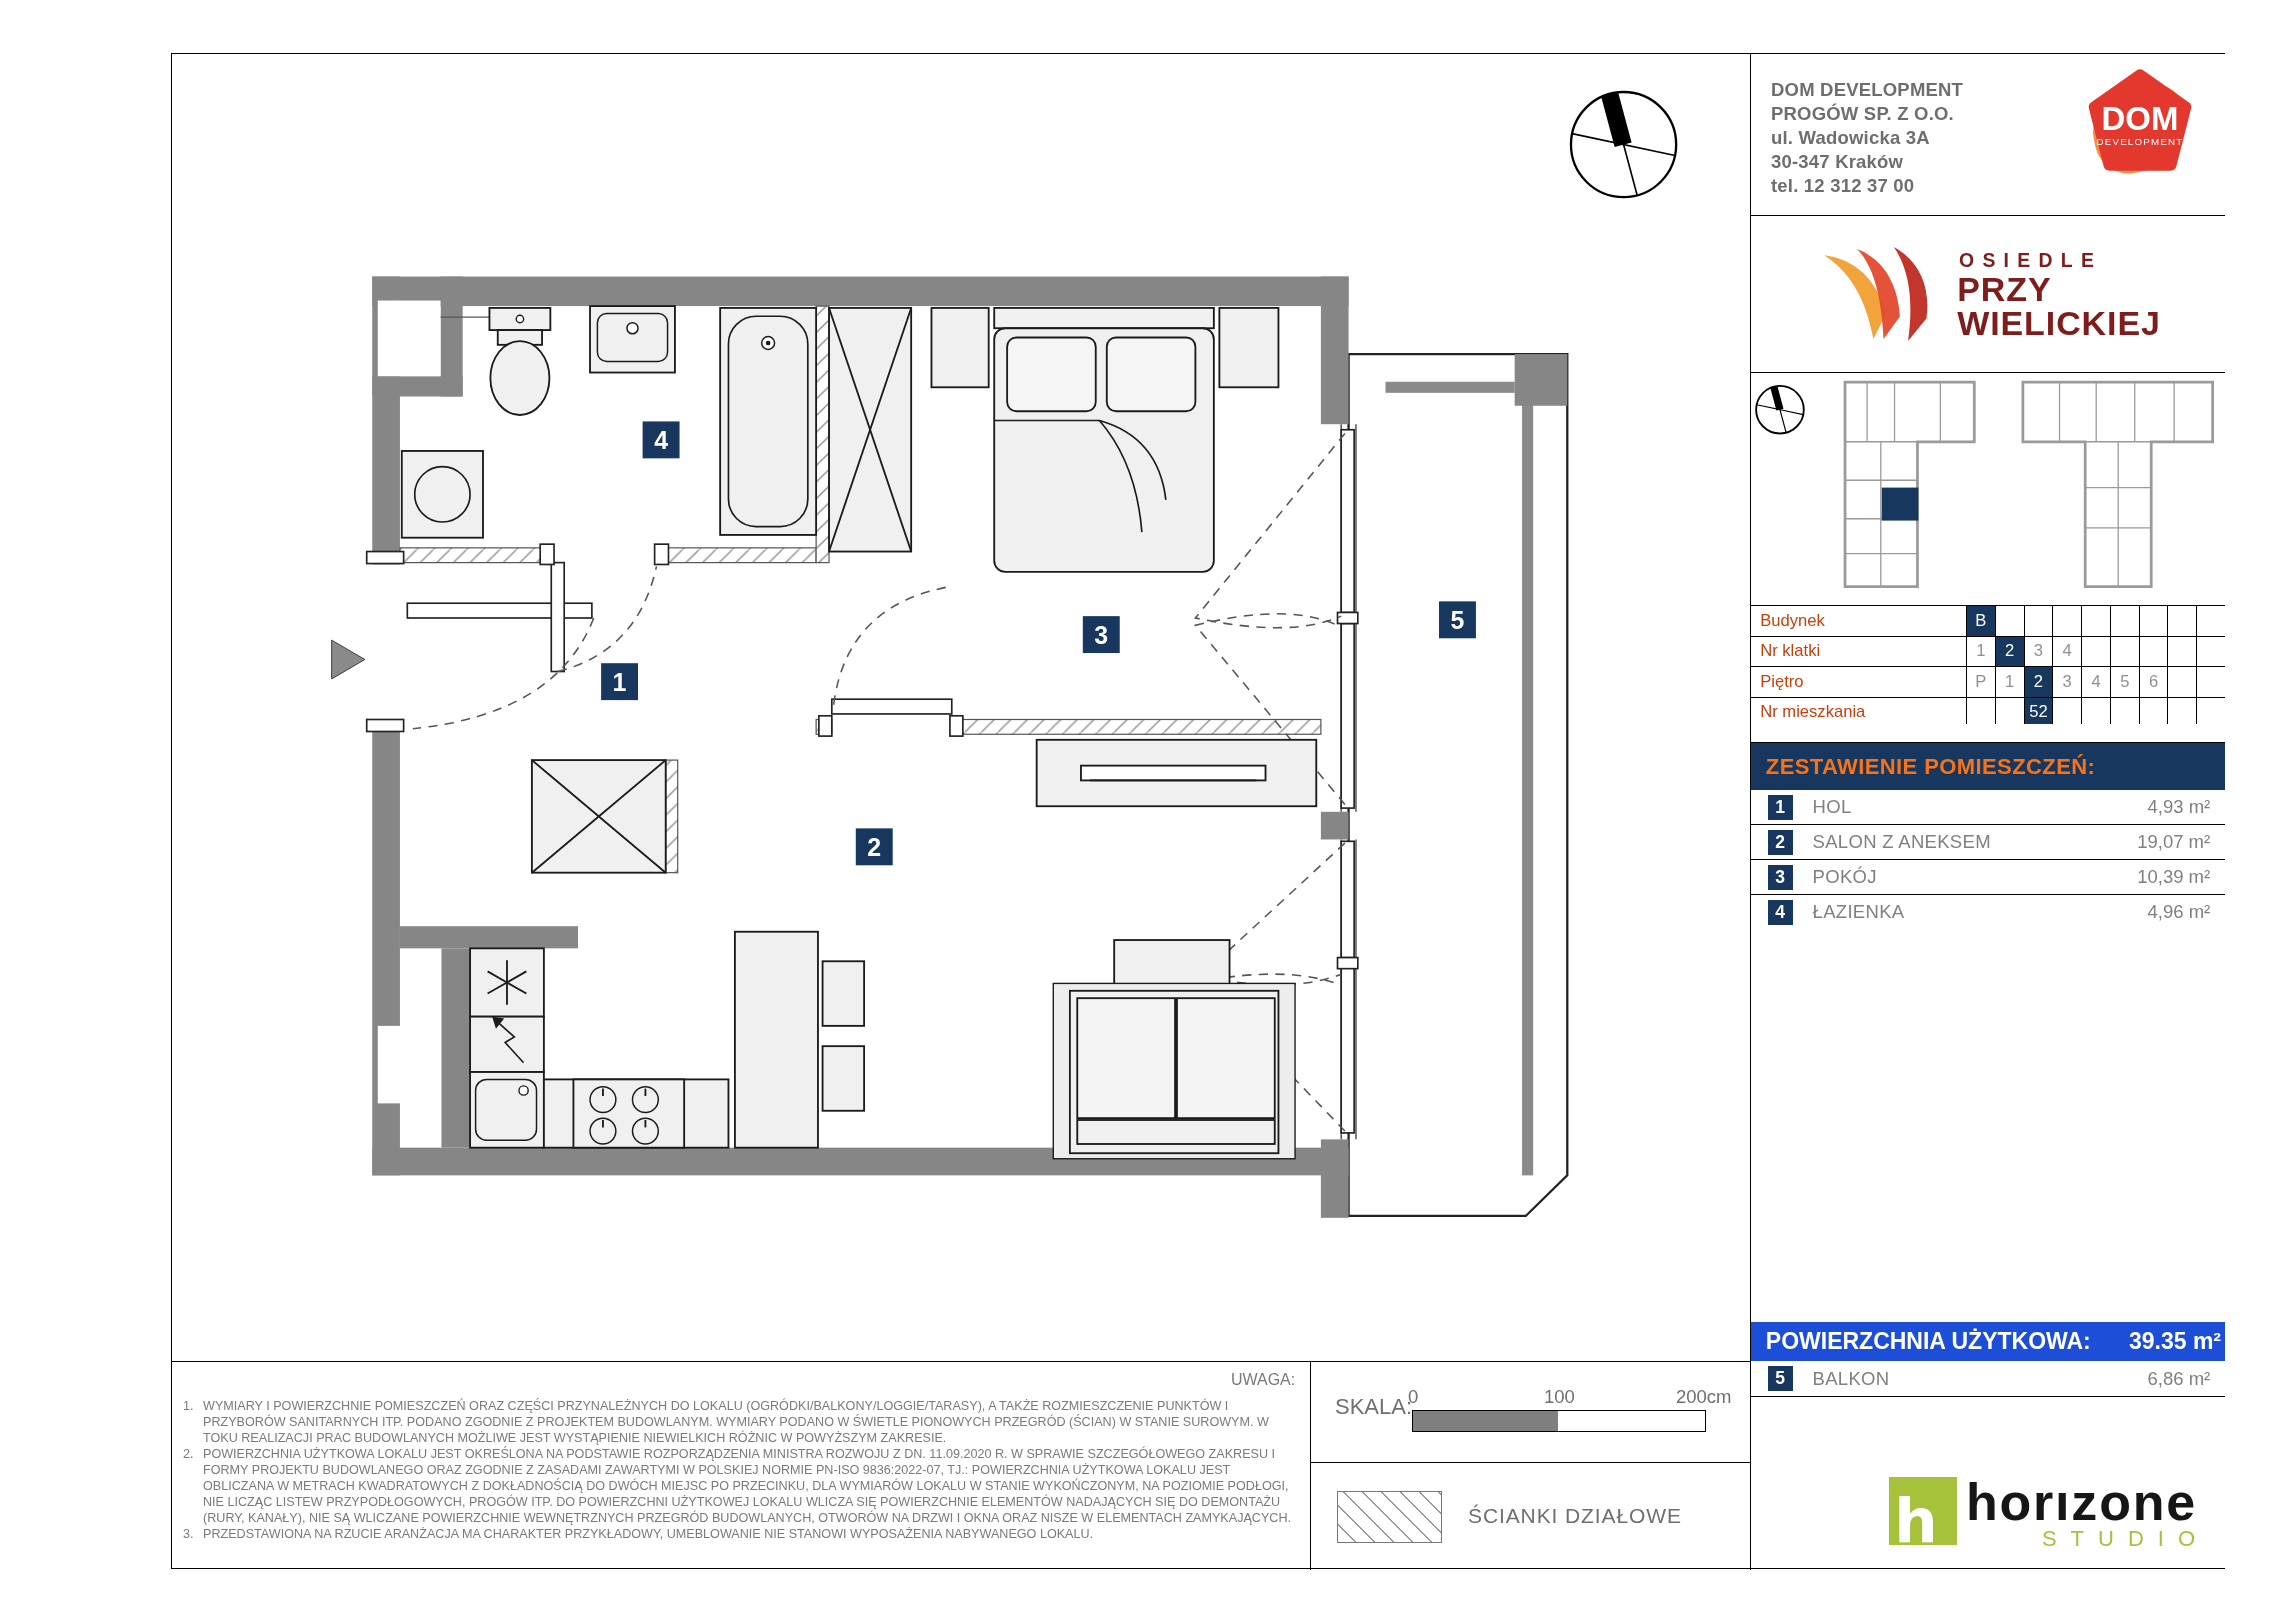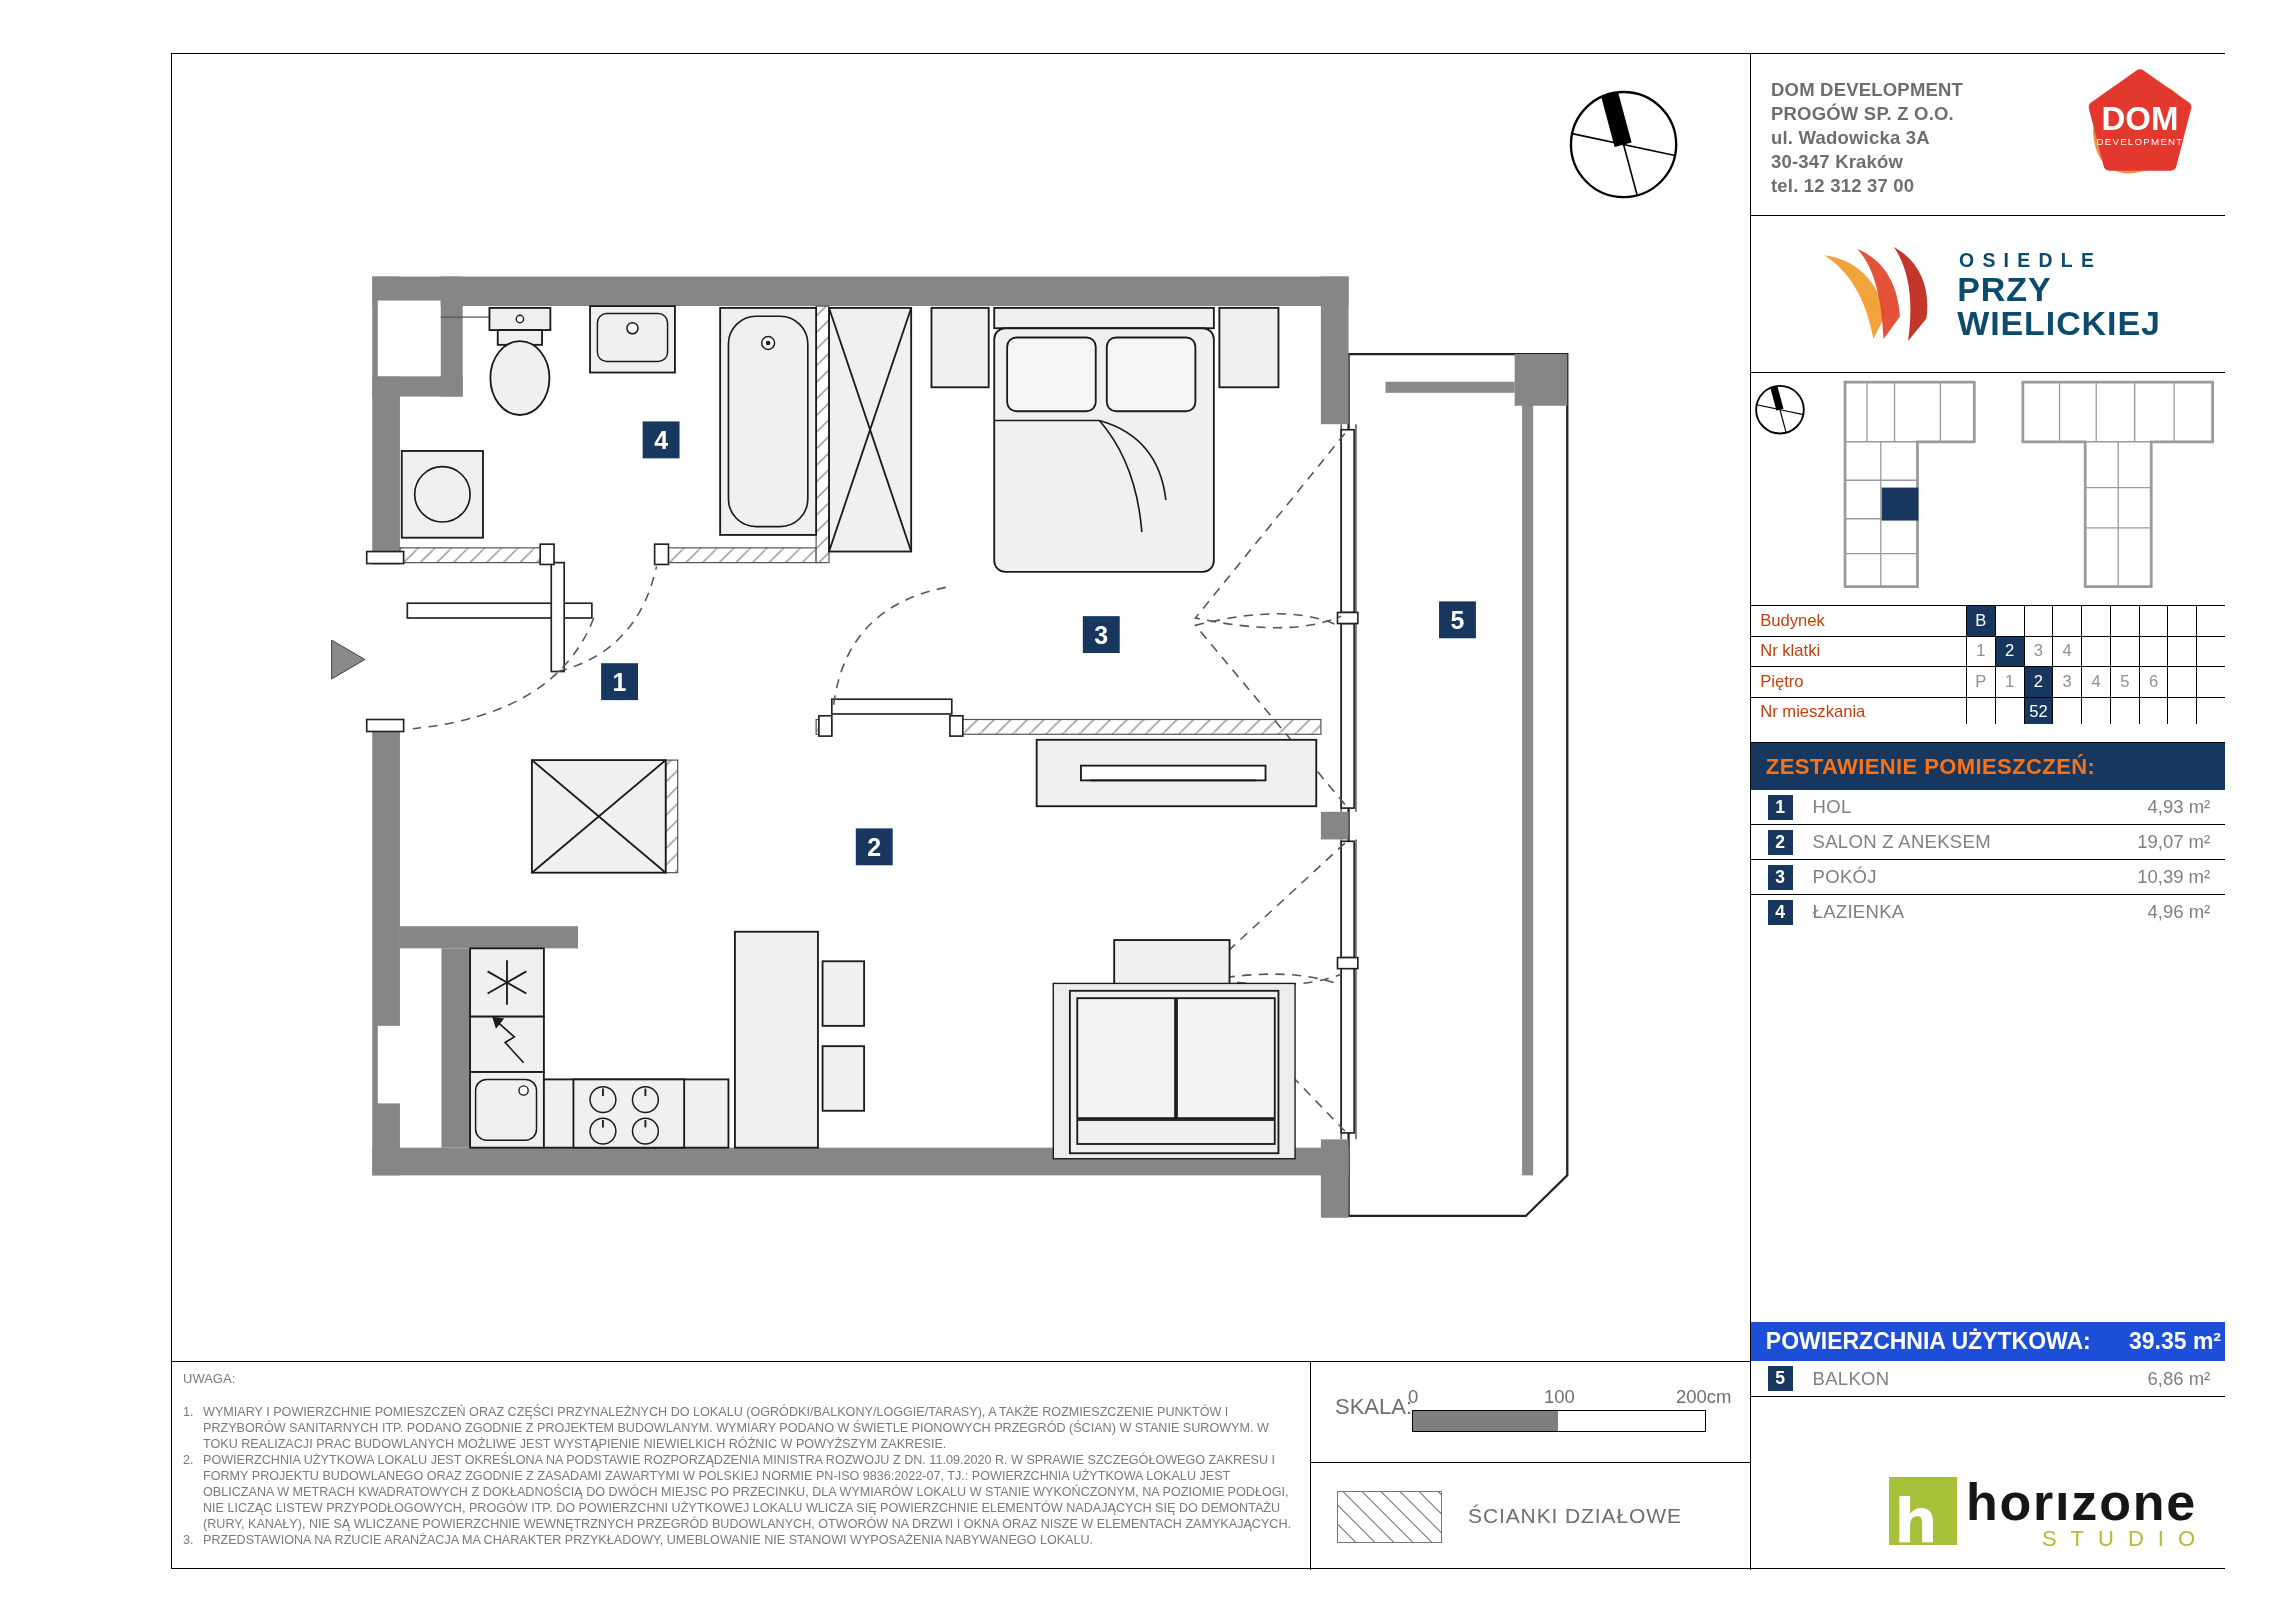--- a/index.html
+++ b/index.html
@@ -7,21 +7,21 @@
   #sheet{position:absolute;left:171px;top:53px;width:2054px;height:1516px;border:1.8px solid #000;box-sizing:border-box;background:#fff;}
   .abs{position:absolute;box-sizing:border-box;}
 
   
   #rightpanel{left:1578px;top:0;width:475px;height:1516px;border-left:1.8px solid #000;}
   .rp-box{position:absolute;left:0;width:100%;box-sizing:border-box;border-bottom:1.8px solid #000;background:#fff;}
   #company{top:0;height:162px;padding:24px 0 0 20px;}
   .company-line{font-size:18.5px;font-weight:bold;color:#6d6e70;line-height:24px;letter-spacing:0.2px;}
   #dom-logo{position:absolute;right:24px;top:13px;width:122px;height:122px;}
   #estate{top:162px;height:157px;display:flex;align-items:center;justify-content:center;gap:13px;}
-  .estate-text{color:#0c4a6e;}
+  .estate-text{color:#7f1d1d;}
   .estate-l1{font-size:19.4px;font-weight:bold;letter-spacing:8.3px;margin-left:1.8px;}
   .estate-l2,.estate-l3{font-size:34px;font-weight:900;letter-spacing:0.9px;line-height:34px;}
   #buildings{top:319px;height:233px;}
   #loc-table{top:552px;height:118px;border-bottom:none;}
   .loc-row{display:grid;grid-template-columns:215px repeat(9,1fr);height:29.5px;border-bottom:1.8px solid #000;}
   .loc-label{font-size:16.6px;color:#c2410c;display:flex;align-items:center;padding-left:9.2px;}
   .loc-cell{border-left:1.4px solid #000;font-size:16.6px;color:#909090;display:flex;align-items:center;justify-content:center;}
   .loc-cell.hl{background:#17375e;color:#fff;}
   #spacer1{top:670px;height:18.5px;}
   #rooms-header{top:689px;height:48px;background:#17375e;color:#f97316;display:flex;align-items:center;padding-left:14.8px;font-size:22px;font-weight:bold;letter-spacing:0.4px;border-bottom:none;}
@@ -38,21 +38,21 @@
   #empty-low{top:1343px;height:66px;border-bottom:1.8px solid #000;}
   #horizone{top:1408px;height:106px;border-bottom:none;display:flex;align-items:center;justify-content:flex-end;padding-right:28px;}
   #hz-square{width:68px;height:68px;background:#a6c23b;position:relative;flex:none;margin-right:9.2px;margin-top:-7.4px;}
   #hz-square span{position:absolute;left:5.5px;bottom:-11px;color:#fff;font-size:61px;font-weight:bold;font-family:"DejaVu Sans",sans-serif;}
   .hz-text{display:flex;flex-direction:column;align-items:flex-end;}
   .hz-name{font-size:52px;font-weight:bold;color:#161614;letter-spacing:1.8px;line-height:48px;}
   .hz-sub{font-size:22px;color:#a6c23b;letter-spacing:14px;margin-right:-12px;}
 
   
   #notes{left:0;top:1307px;width:1138px;height:210px;border-top:1.8px solid #000;padding:9.2px 14.8px 0 11px;}
-  #notes-title{font-size:13px;color:#7a7a7a;margin-bottom:18px;}
+  #notes-title{font-size:16px;color:#7a7a7a;margin-bottom:9px;text-align:right;}
   .note{display:flex;font-size:12.6px;line-height:16px;color:#7a7a7a;}
   .note .no{width:20px;flex:none;}
   .note .txt{flex:1;}
   #scalebox{left:1138px;top:1307px;width:440px;height:102px;border-top:1.8px solid #000;border-left:1.8px solid #000;}
   #scale-label{position:absolute;left:24px;top:32px;font-size:22px;color:#6f6f6f;}
   .tick{position:absolute;top:24px;font-size:18.5px;color:#6f6f6f;}
   #bar-left{position:absolute;left:101px;top:48px;width:147px;height:20px;background:#7f7f7f;border:1.4px solid #000;}
   #bar-right{position:absolute;left:247px;top:48px;width:147px;height:20px;background:#fff;border:1.4px solid #000;border-left:none;}
   #legendbox{left:1138px;top:1408px;width:440px;height:108px;border-top:1.8px solid #000;border-left:1.8px solid #000;}
   #legend-swatch{position:absolute;left:26px;top:28px;width:103px;height:50px;border:1.4px solid #777;

